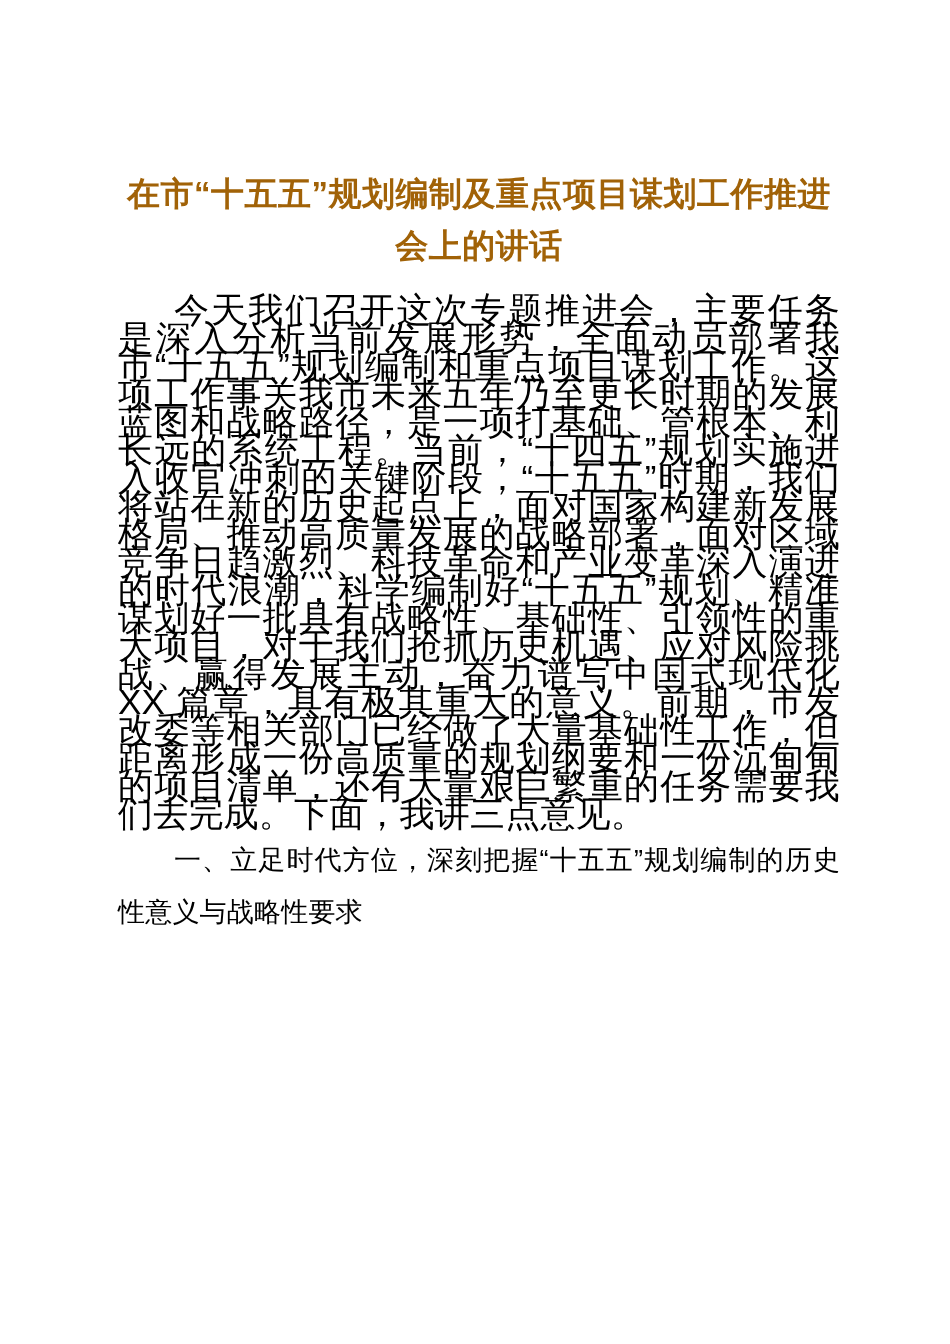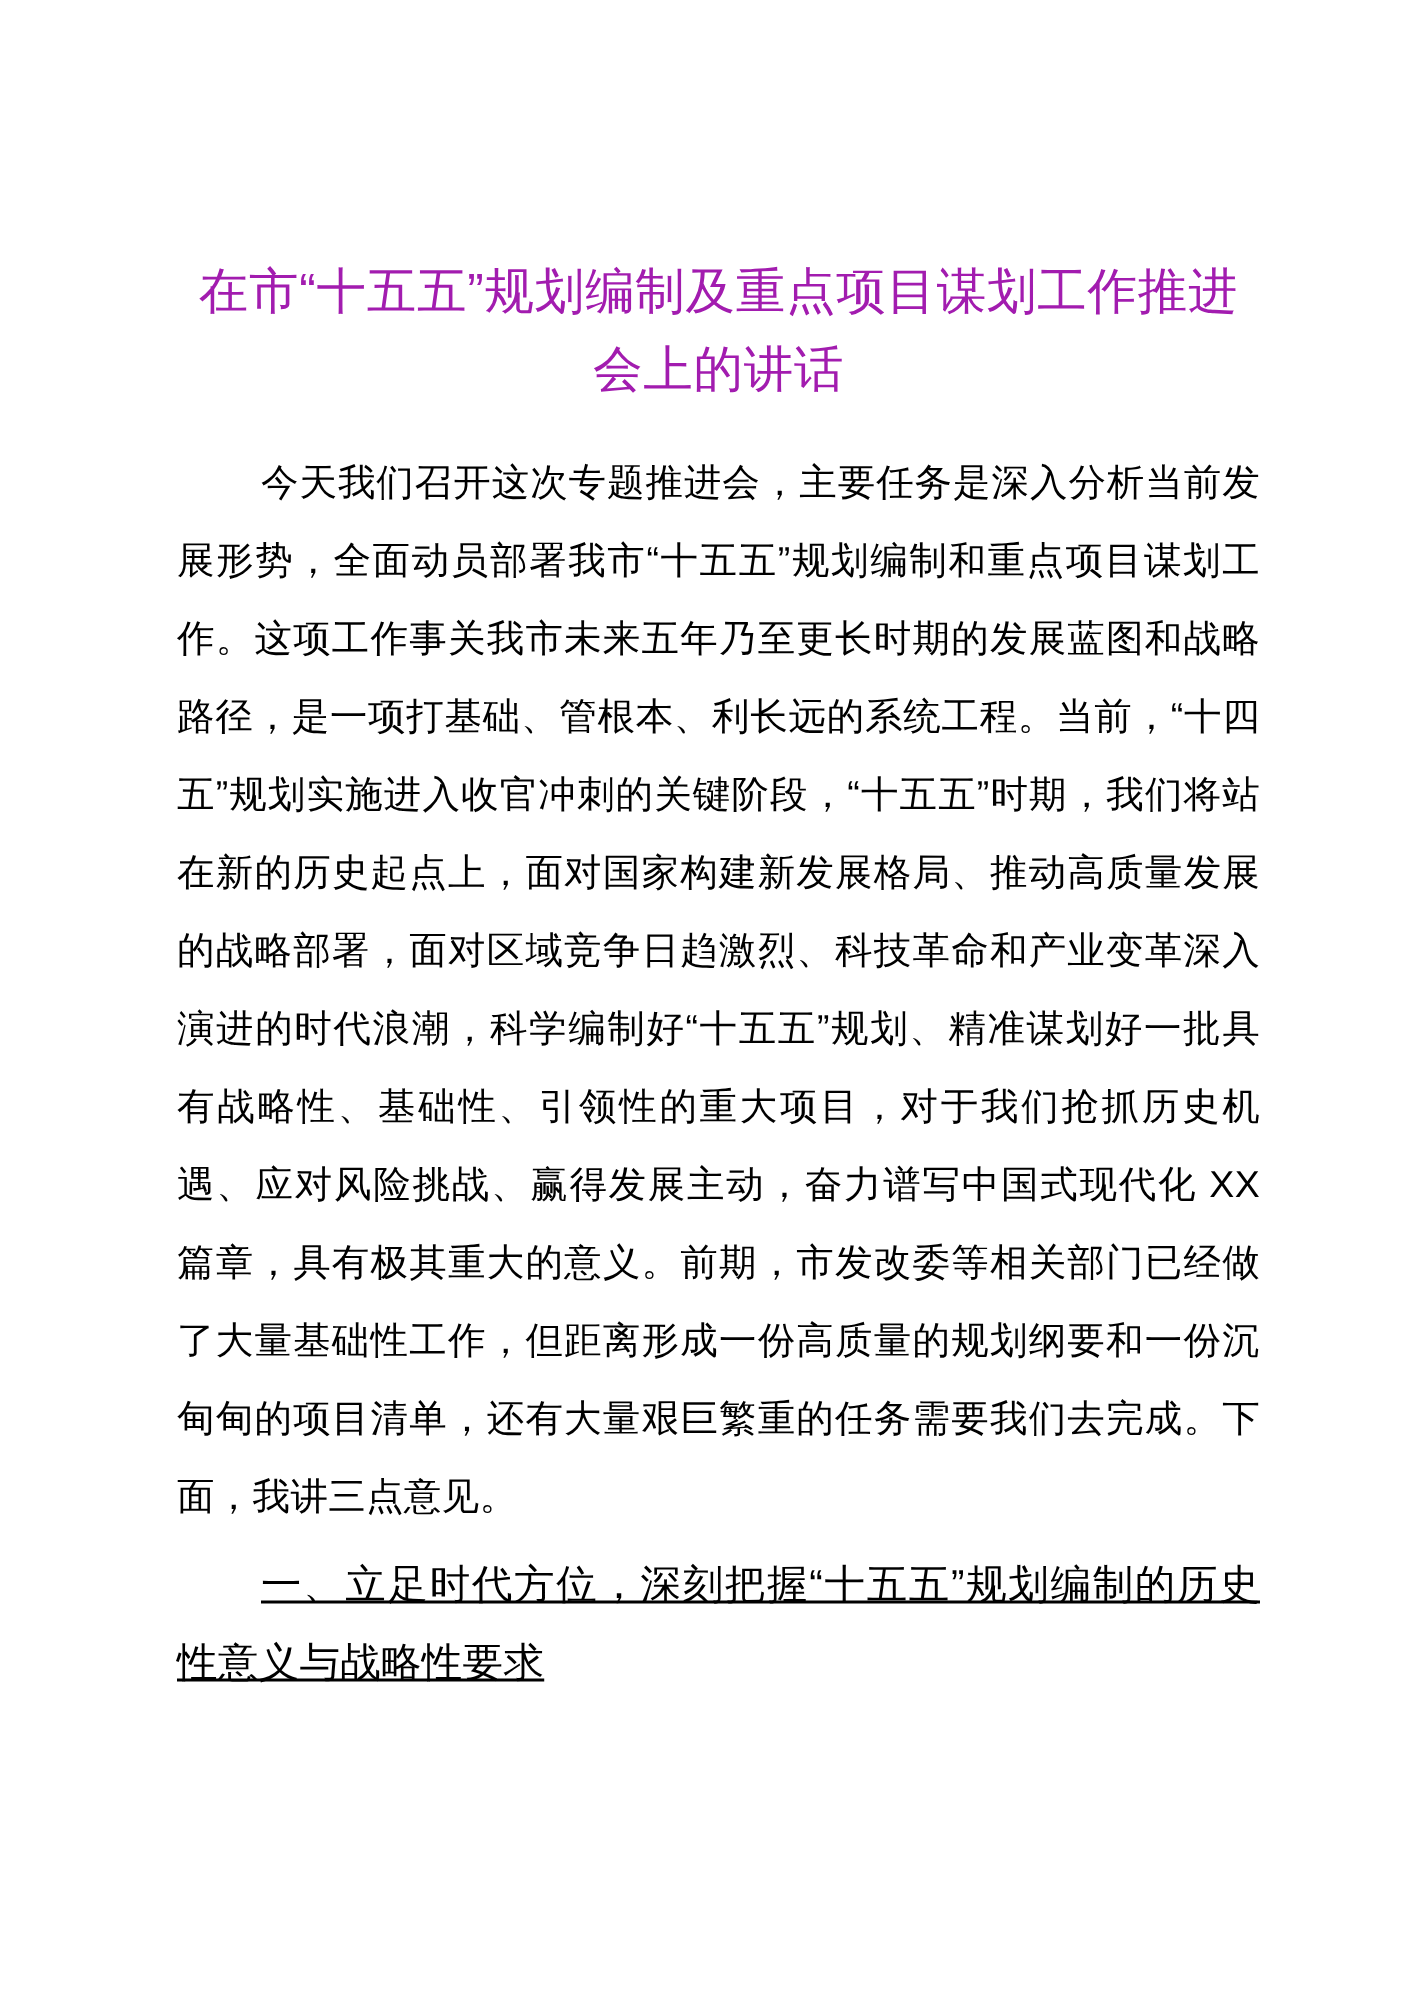--- a/index.html
+++ b/index.html
@@ -19,50 +19,49 @@
   }
   .content {
     position: absolute;
     left: 118px;
     top: 168px;
     width: 722px;
   }
   .doc-title {
     font-size: 33px;
     line-height: 52px;
-    font-weight: 400;
+    font-weight: 700;
     text-align: center;
     letter-spacing: 0.5px;
     margin: 0 0 24px 0;
-    color: #a21caf;
+    color: #a16207;
   }
   .salutation {
     font-size: 27px;
     line-height: 52px;
     margin: 0;
     letter-spacing: 0.2px;
   }
   .body-para {
-    font-size: 25px;
-    line-height: 52px;
+    font-size: 35px;
+    line-height: 28px;
     margin: 0;
     text-align: justify;
     text-justify: inter-ideograph;
     text-indent: 56px;
     letter-spacing: 0.2px;
   }
   .section-heading {
     font-size: 27px;
     line-height: 52px;
     margin: 0;
     text-align: justify;
     text-justify: inter-ideograph;
     text-indent: 56px;
     letter-spacing: 0.2px;
-    text-decoration: underline;
   }
   .spacer-sm { height: 6px; }
 </style>
 </head>
 <body>
 
 <div class="page">
   <div class="content">
 
     <h1 class="doc-title">在市“十五五”规划编制及重点项目谋划工作推进会上的讲话</h1>

